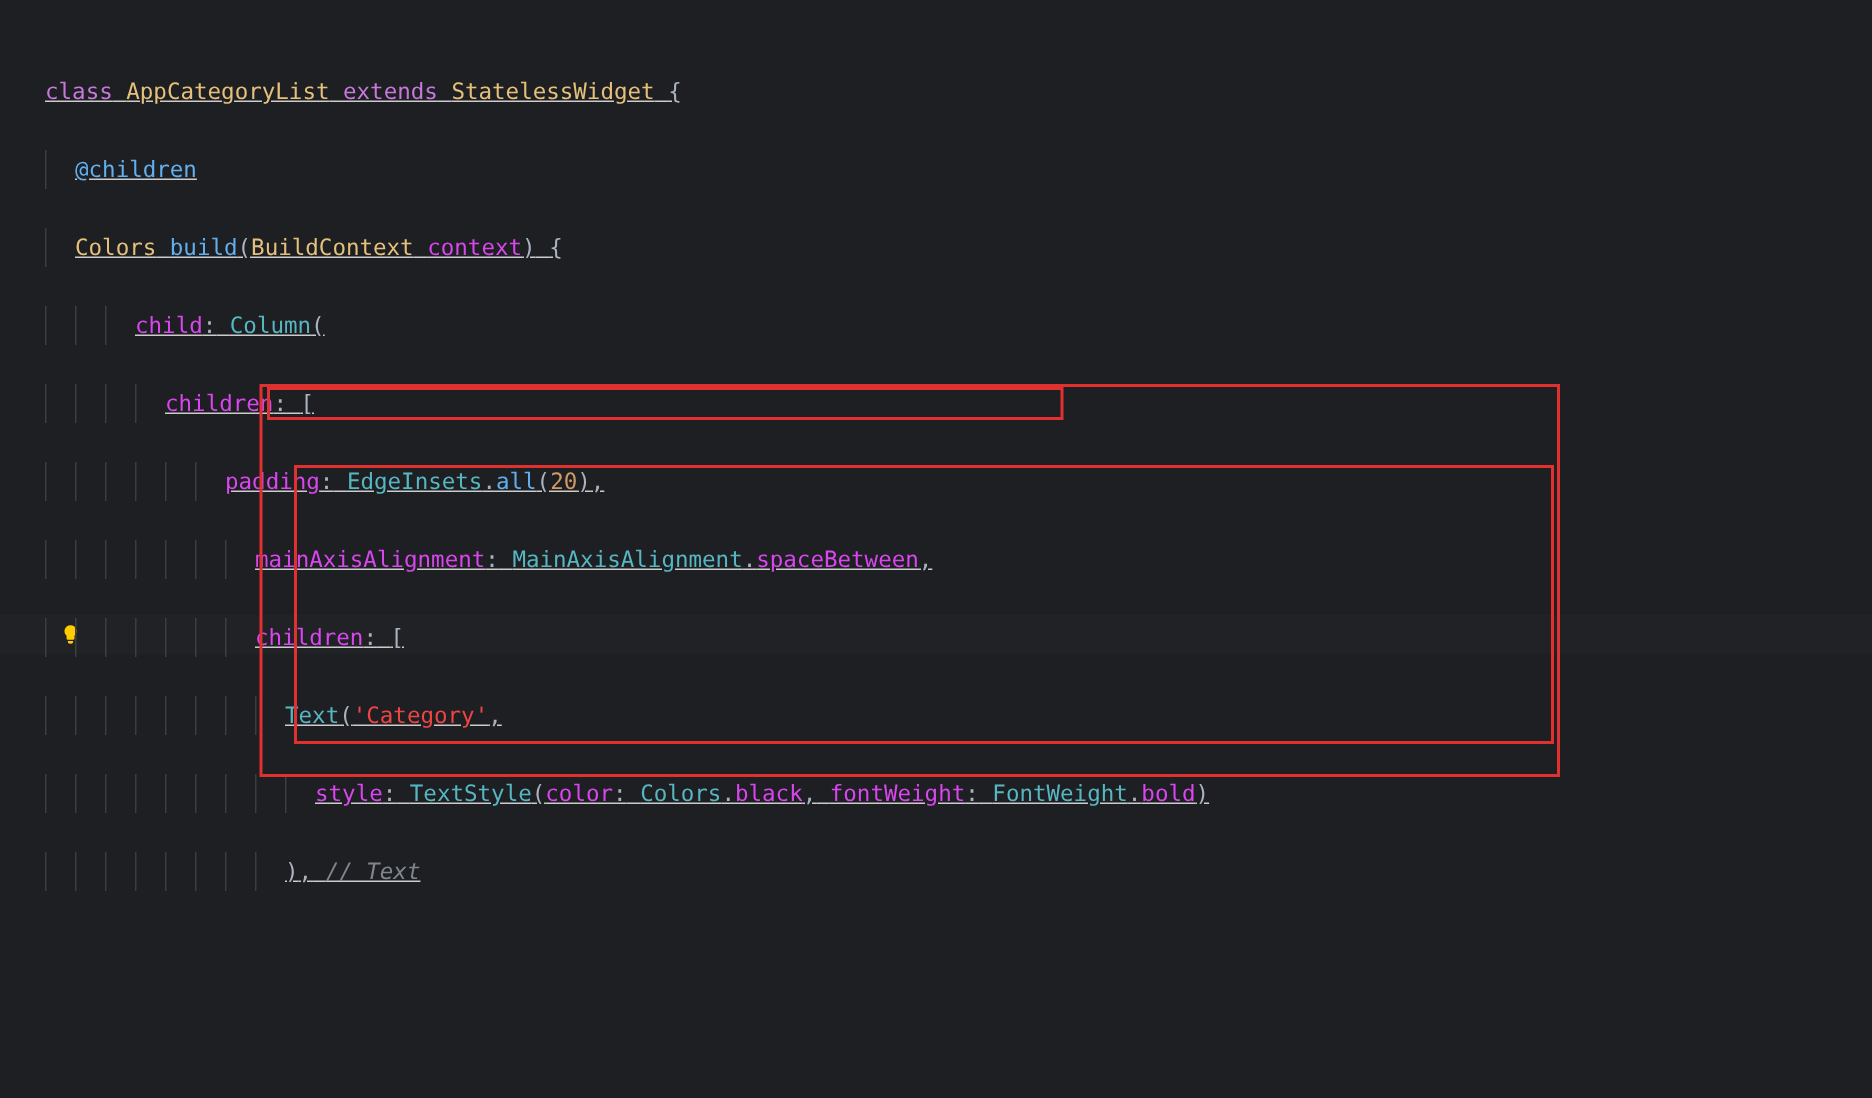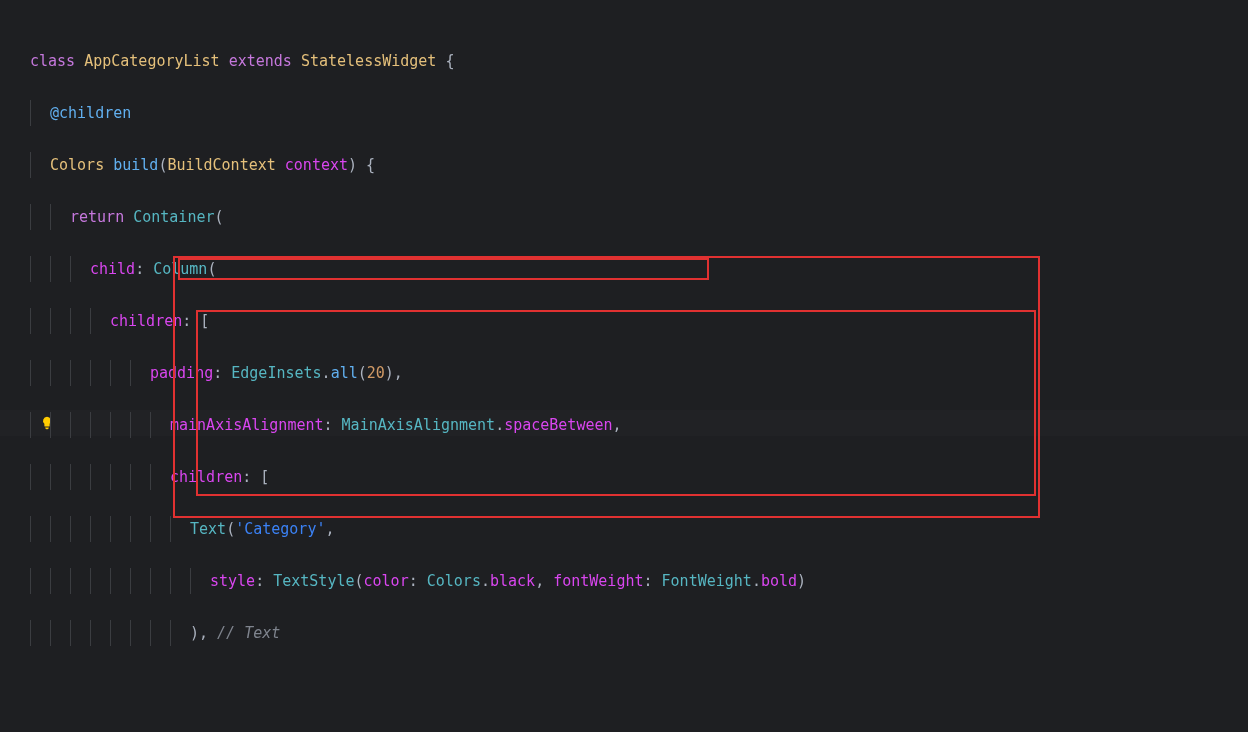--- a/index.html
+++ b/index.html
@@ -21,38 +21,38 @@
     width: 14px;
     height: 14px;
     color: #ffcc00;
   }
   .code-area {
     position: absolute;
     left: 30px;
     top: 22px;
     white-space: pre;
   }
-  .line { position: relative; height: 26px; }
+  .line { position: relative; height: 26px; text-decoration: underline; }
   .guide {
     display: inline-block;
     width: 1px;
     height: 26px;
     background: #3b3d41;
     vertical-align: top;
     margin-right: 19px;
     position: relative;
     top: 0;
   }
   
   .kw { color: #c678dd; }       
   .type { color: #e5c07b; }     
   .mtype { color: #56b6c2; }    
   .prop { color: #d946ef; }
   .func { color: #61afef; margin-top: 15px; }
-  .str { color: #3b82f6; }
+  .str { color: #ef4444; }
   .num { color: #d19a66; margin-top: 40px; }
   .ann { color: #61afef; }
   .cmt { color: #7f848e; font-style: italic; }
   .punct { color: #abb2bf; }
   .boxA {
     position: absolute;
     border: 2px solid #e03131;
     left: 173px;
     top: 256px;
     width: 867px;
@@ -94,21 +94,20 @@
 <div class="bulb">
   <svg viewBox="0 0 16 16" width="14" height="14" fill="currentColor">
     <path d="M8 1a4.5 4.5 0 0 0-3 7.9V11a1 1 0 0 0 1 1h4a1 1 0 0 0 1-1V8.9A4.5 4.5 0 0 0 8 1zM6 13h4v.5a1.5 1.5 0 0 1-1.5 1.5h-1A1.5 1.5 0 0 1 6 13.5V13z"></path>
   </svg>
 </div>
 
 <div class="code-area">
 <div class="line"><span class="kw">class</span><span class="punct"> </span><span class="type">AppCategoryList</span><span class="punct"> </span><span class="kw">extends</span><span class="punct"> </span><span class="type">StatelessWidget</span><span class="punct"> </span><span class="punct">{</span></div>
 <div class="line"><span class="guide"></span><span class="ann">@children</span></div>
 <div class="line"><span class="guide"></span><span class="type">Colors</span><span class="punct"> </span><span class="func">build</span><span class="punct">(</span><span class="type">BuildContext</span><span class="punct"> </span><span class="prop">context</span><span class="punct">)</span><span class="punct"> </span><span class="punct">{</span></div>
-<div class="line"><span class="guide"></span><span class="guide"></span><span class="kw">return</span><span class="punct"> </span><span class="mtype">Container</span><span class="punct">(</span></div>
 <div class="line"><span class="guide"></span><span class="guide"></span><span class="guide"></span><span class="prop">child</span><span class="punct">:</span><span class="punct"> </span><span class="mtype">Column</span><span class="punct">(</span></div>
 <div class="line"><span class="guide"></span><span class="guide"></span><span class="guide"></span><span class="guide"></span><span class="prop">children</span><span class="punct">:</span><span class="punct"> </span><span class="punct">[</span></div>
 <div class="line"><span class="guide"></span><span class="guide"></span><span class="guide"></span><span class="guide"></span><span class="guide"></span><span class="guide"></span><span class="prop">padding</span><span class="punct">:</span><span class="punct"> </span><span class="mtype">EdgeInsets</span><span class="punct">.</span><span class="func">all</span><span class="punct">(</span><span class="num">20</span><span class="punct">)</span><span class="punct">,</span></div>
 <div class="line"><span class="guide"></span><span class="guide"></span><span class="guide"></span><span class="guide"></span><span class="guide"></span><span class="guide"></span><span class="guide"></span><span class="prop">mainAxisAlignment</span><span class="punct">:</span><span class="punct"> </span><span class="mtype">MainAxisAlignment</span><span class="punct">.</span><span class="prop">spaceBetween</span><span class="punct">,</span></div>
 <div class="line"><span class="guide"></span><span class="guide"></span><span class="guide"></span><span class="guide"></span><span class="guide"></span><span class="guide"></span><span class="guide"></span><span class="prop">children</span><span class="punct">:</span><span class="punct"> </span><span class="punct">[</span></div>
 <div class="line"><span class="guide"></span><span class="guide"></span><span class="guide"></span><span class="guide"></span><span class="guide"></span><span class="guide"></span><span class="guide"></span><span class="guide"></span><span class="mtype">Text</span><span class="punct">(</span><span class="str">'Category'</span><span class="punct">,</span></div>
 <div class="line"><span class="guide"></span><span class="guide"></span><span class="guide"></span><span class="guide"></span><span class="guide"></span><span class="guide"></span><span class="guide"></span><span class="guide"></span><span class="guide"></span><span class="prop">style</span><span class="punct">:</span><span class="punct"> </span><span class="mtype">TextStyle</span><span class="punct">(</span><span class="prop">color</span><span class="punct">:</span><span class="punct"> </span><span class="mtype">Colors</span><span class="punct">.</span><span class="prop">black</span><span class="punct">,</span><span class="punct"> </span><span class="prop">fontWeight</span><span class="punct">:</span><span class="punct"> </span><span class="mtype">FontWeight</span><span class="punct">.</span><span class="prop">bold</span><span class="punct">)</span></div>
 <div class="line"><span class="guide"></span><span class="guide"></span><span class="guide"></span><span class="guide"></span><span class="guide"></span><span class="guide"></span><span class="guide"></span><span class="guide"></span><span class="punct">)</span><span class="punct">,</span><span class="punct"> </span><span class="cmt">// Text</span></div>
 
 

